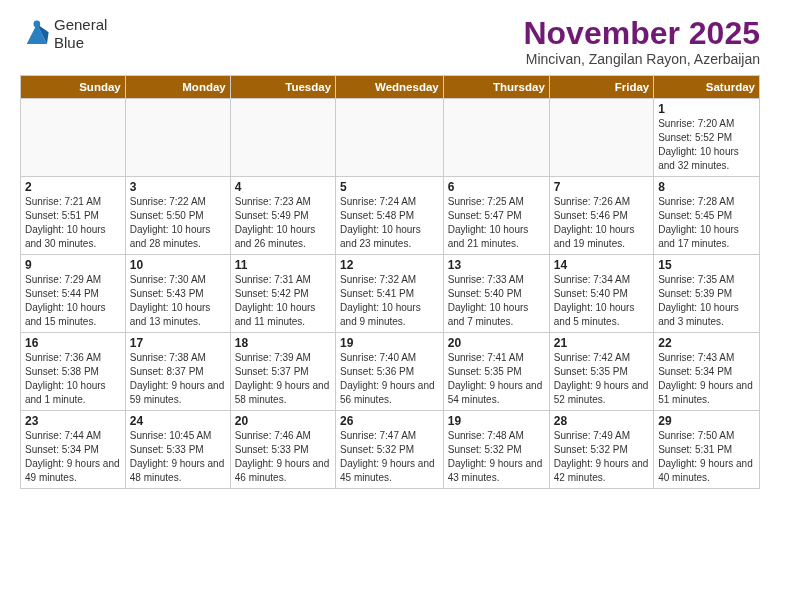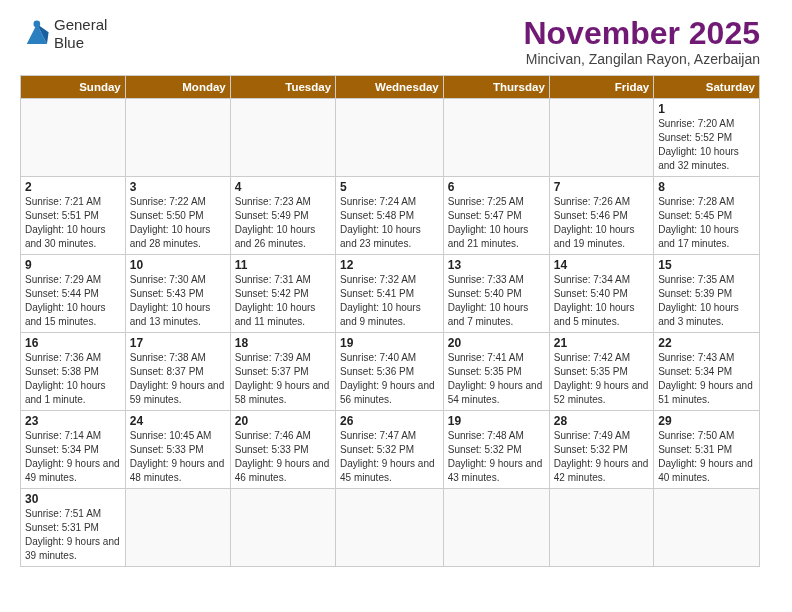--- a/index.html
+++ b/index.html
@@ -297,21 +297,21 @@
             <span class="day-number">22</span>
             <div class="day-info">Sunrise: 7:43 AM
 Sunset: 5:34 PM
 Daylight: 9 hours
 and 51 minutes.</div>
           </td>
         </tr>
         <tr>
           <td>
             <span class="day-number">23</span>
-            <div class="day-info">Sunrise: 7:14 AM
+            <div class="day-info">Sunrise: 7:44 AM
 Sunset: 5:34 PM
 Daylight: 9 hours
 and 49 minutes.</div>
           </td>
           <td>
             <span class="day-number">24</span>
             <div class="day-info">Sunrise: 10:45 AM
 Sunset: 5:33 PM
 Daylight: 9 hours
 and 48 minutes.</div>
@@ -344,31 +344,16 @@
 Daylight: 9 hours
 and 42 minutes.</div>
           </td>
           <td>
             <span class="day-number">29</span>
             <div class="day-info">Sunrise: 7:50 AM
 Sunset: 5:31 PM
 Daylight: 9 hours
 and 40 minutes.</div>
           </td>
-        </tr>
-        <tr class="last-row">
-          <td>
-            <span class="day-number">30</span>
-            <div class="day-info">Sunrise: 7:51 AM
-Sunset: 5:31 PM
-Daylight: 9 hours
-and 39 minutes.</div>
-          </td>
-          <td class="empty"></td>
-          <td class="empty"></td>
-          <td class="empty"></td>
-          <td class="empty"></td>
-          <td class="empty"></td>
-          <td class="empty"></td>
         </tr>
       </tbody>
   </table>
 </div>
 
 </body></html>

